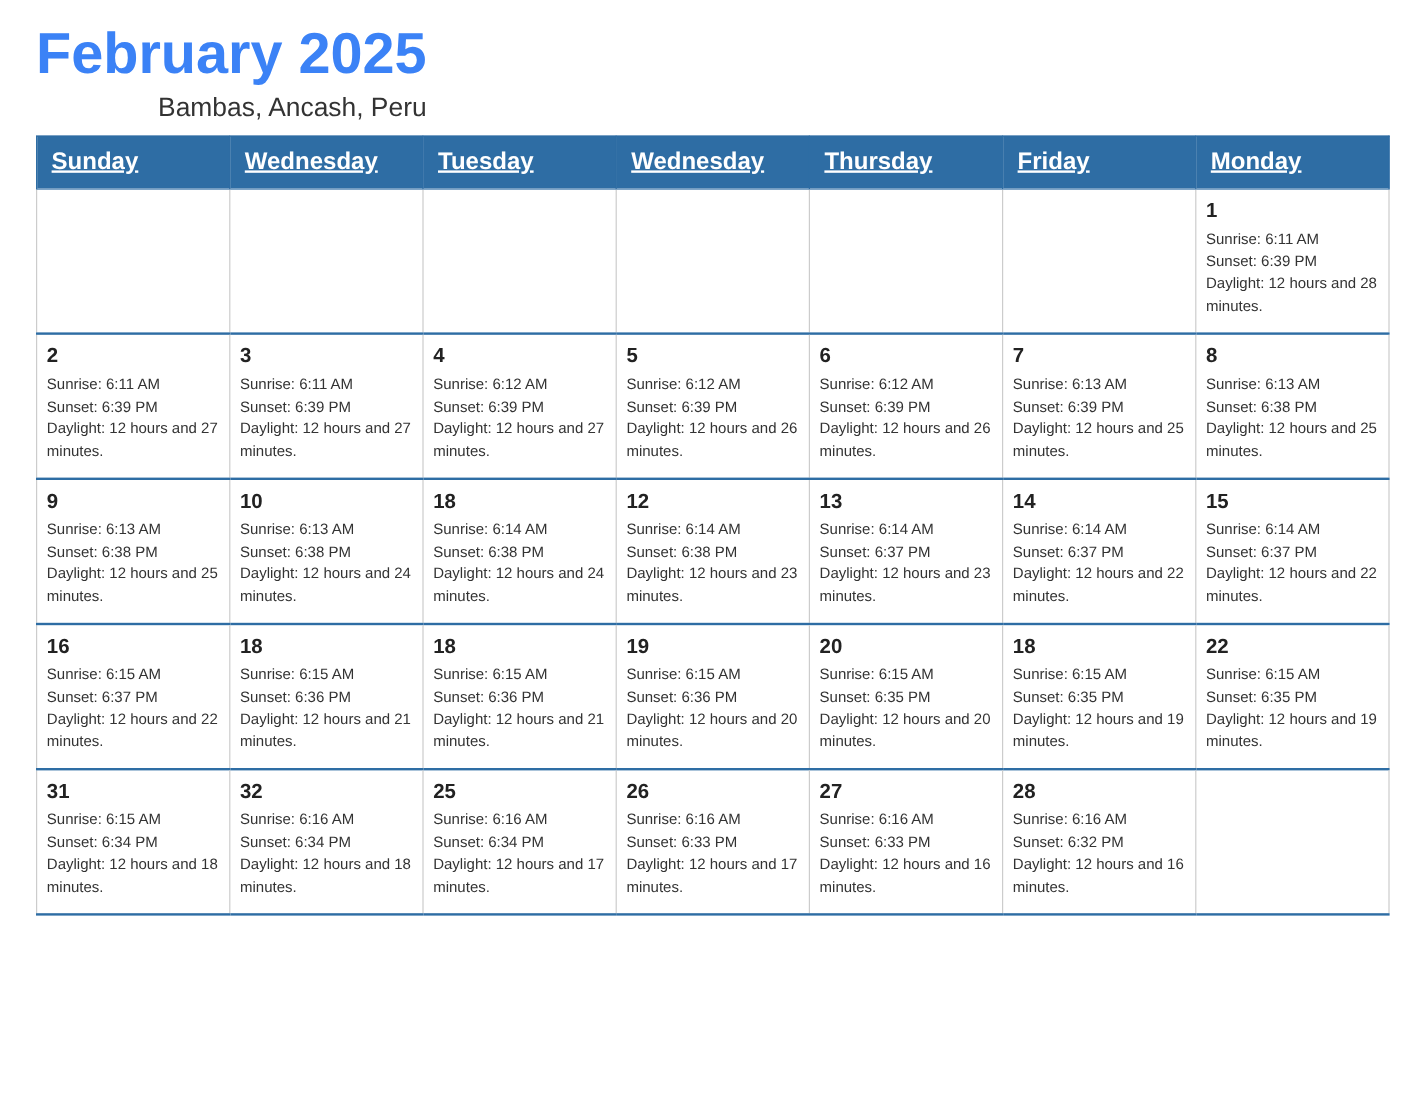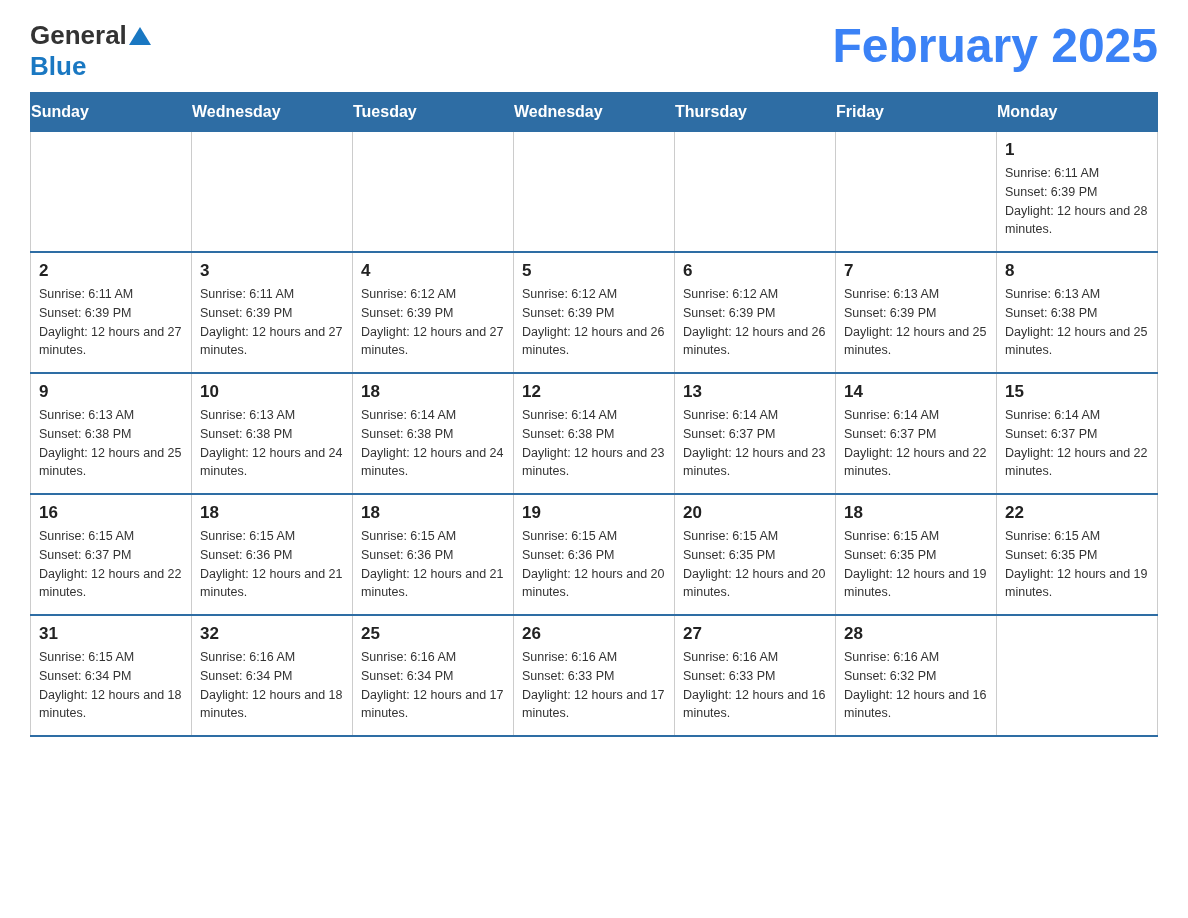--- a/index.html
+++ b/index.html
@@ -41,25 +41,26 @@
       margin-top: 4px;
     }
     .calendar {
       width: 100%;
       border-collapse: collapse;
       margin-top: 8px;
     }
     .calendar th {
       background-color: #2e6da4;
       color: #fff;
-      padding: 10px 0;
-      font-size: 16px;
+      padding: 10px 12px;
+      font-size: 20px;
       font-weight: bold;
       text-align: left;
       border: 1px solid #2e6da4;
+      text-decoration: underline;
     }
     .calendar td {
       vertical-align: top;
       padding: 8px 8px 12px 8px;
       border: 1px solid #ccc;
       width: 14.28%;
       background: #fff;
       min-height: 110px;
     }
     .calendar tr.week-row td {
@@ -91,35 +92,23 @@
     .logo-icon {
       display: inline-flex;
       align-items: center;
       margin-left: 2px;
     }
   </style>
 </head>
 <body>
 
 <div class="header">
-  <div class="logo-wrapper">
-    <div class="logo-row1">
-      <span class="logo-text-general">General</span>
-      <span class="logo-icon">
-        <svg width="22" height="22" viewBox="0 0 22 22">
-          <polygon points="11,2 22,20 0,20" fill="#1a78c2"></polygon>
-        </svg>
-      </span>
-    </div>
-    <div>
-      <span class="logo-blue">Blue</span>
-    </div>
-  </div>
   <div class="title-section">
     <div class="month-title">February 2025</div>
+    <div class="location-title">Bambas, Ancash, Peru</div>
   </div>
 </div>
 
 <table class="calendar">
   <thead>
     <tr>
     <th>Sunday</th>
         <th>Wednesday</th>
         <th>Tuesday</th>
         <th>Wednesday</th>

